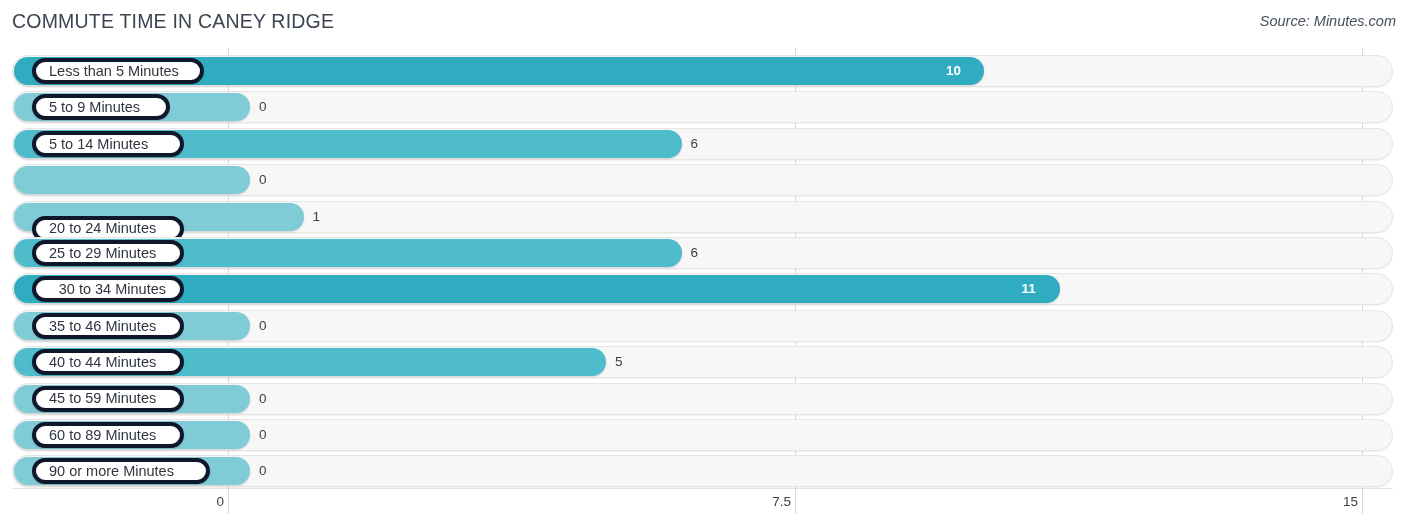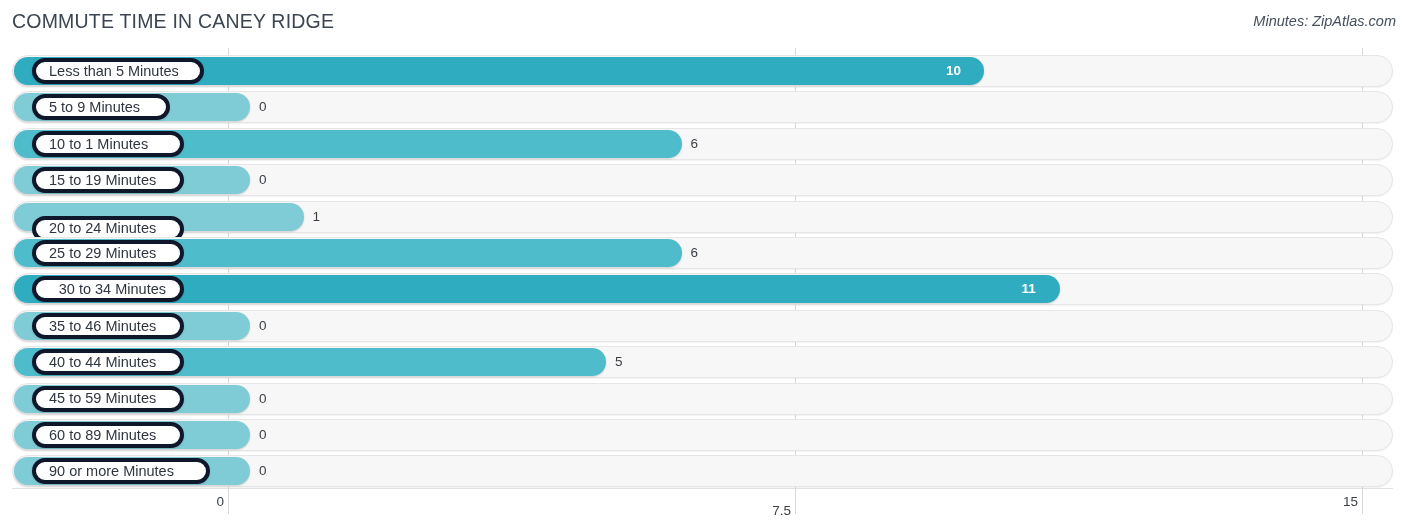--- a/index.html
+++ b/index.html
@@ -177,21 +177,21 @@
     white-space: nowrap;
   }
 </style>
 </head>
 <body>
 
 <div class="chart-root">
 
   <div class="chart-title">COMMUTE TIME IN CANEY RIDGE</div>
 
-  <div class="chart-source">Minutes: ZipAtlas.com</div>
+  <div class="chart-source">Source: Minutes.com</div>
 
   <div class="plot">
     <div class="gridlines" id="gridlines">
         <div class="gridline" style="left: 228px;"></div>
         <div class="gridline" style="left: 795px;"></div>
         <div class="gridline" style="left: 1362px;"></div>
       </div>
     <div class="rows" id="rows">
         <div class="row" style="top: 6px;">
           <div class="track"></div>
@@ -206,30 +206,27 @@
           <div class="bar" style="width: 236px; background: rgb(127, 203, 214);"></div>
           <div class="label-pill" style="width: 138px;">
             <span class="label-pill-text">5 to 9 Minutes</span>
           </div>
           <div class="value-outside" style="left: 259px;">0</div>
         </div>
         <div class="row" style="top: 78.8px;">
           <div class="track"></div>
           <div class="bar" style="width: 667.6px; background: rgb(79, 188, 203);"></div>
           <div class="label-pill" style="width: 152px;">
-            <span class="label-pill-text">10 to 1 Minutes</span>
+            <span class="label-pill-text">5 to 14 Minutes</span>
           </div>
           <div class="value-outside" style="left: 690.6px;">6</div>
         </div>
         <div class="row" style="top: 115.2px;">
           <div class="track"></div>
           <div class="bar" style="width: 236px; background: rgb(127, 203, 214);"></div>
-          <div class="label-pill" style="width: 152px;">
-            <span class="label-pill-text">15 to 19 Minutes</span>
-          </div>
           <div class="value-outside" style="left: 259px;">0</div>
         </div>
         <div class="row" style="top: 151.6px;">
           <div class="track"></div>
           <div class="bar" style="width: 289.6px; background: rgb(127, 203, 214);"></div>
           <div class="label-pill" style="width: 152px; margin-top: 12px;">
             <span class="label-pill-text">20 to 24 Minutes</span>
           </div>
           <div class="value-outside" style="left: 312.6px;">1</div>
         </div>
@@ -291,19 +288,19 @@
         </div>
       </div>
   </div>
 
   <div class="axis">
     <div class="axis-line"></div>
     <div id="axis-ticks">
         <div class="axis-tick" style="left: 228px;"></div>
         <div class="axis-label" style="left: 224px;">0</div>
         <div class="axis-tick" style="left: 795px;"></div>
-        <div class="axis-label" style="left: 791px; margin-top: 9px;">7.5</div>
+        <div class="axis-label" style="left: 791px;">7.5</div>
         <div class="axis-tick" style="left: 1362px;"></div>
         <div class="axis-label" style="left: 1358px;">15</div>
       </div>
   </div>
 
 </div>
 
 </body></html>

